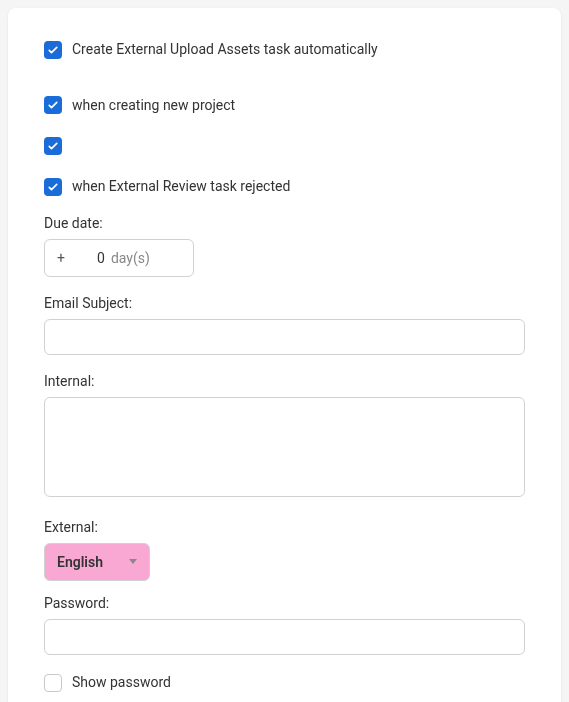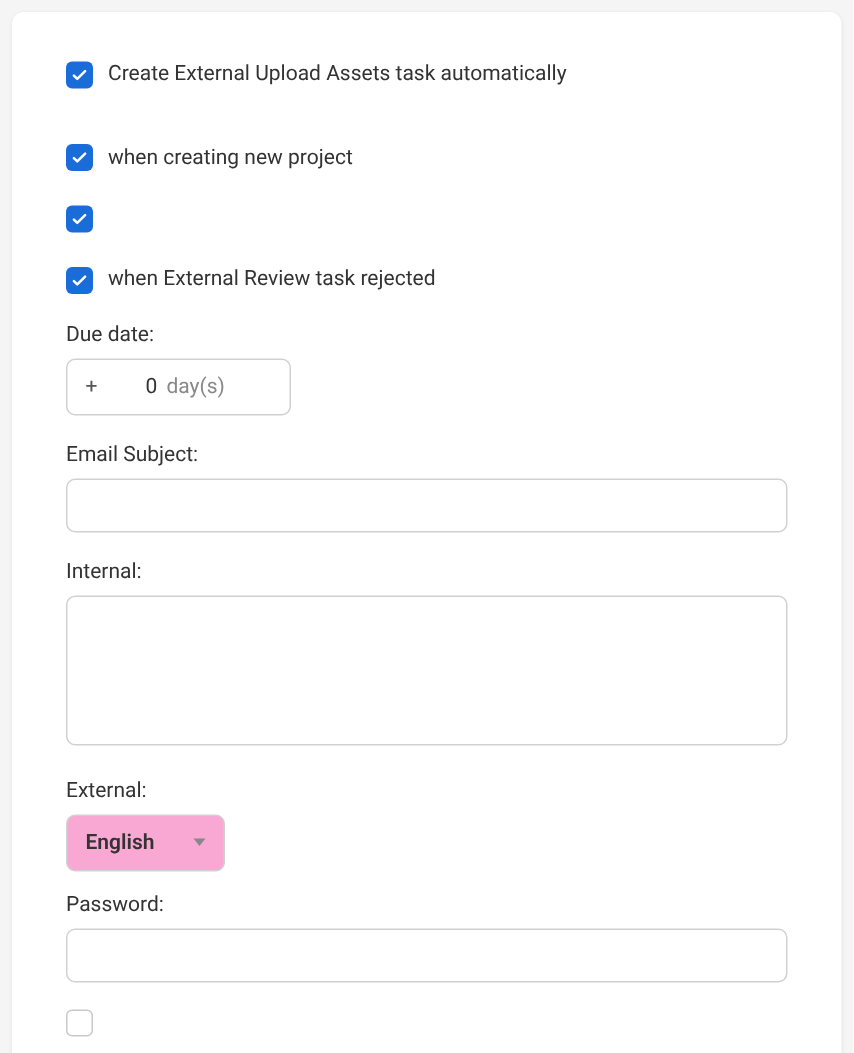--- a/index.html
+++ b/index.html
@@ -208,15 +208,16 @@
     </div>
   </div>
 
   <div class="section-group" style="margin-top:14px;">
     <span class="field-label">Password:</span>
     <input type="password" class="text-input" value="" style="">
   </div>
 
   <div class="checkbox-row bottom-check">
     <div class="checkbox unchecked"></div>
+    <span class="check-label">Show password</span>
   </div>
 
 </div>
 
 </body></html>

